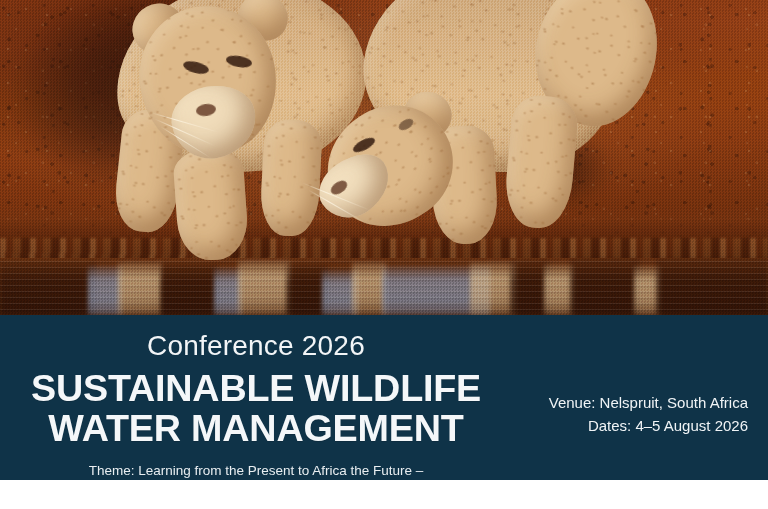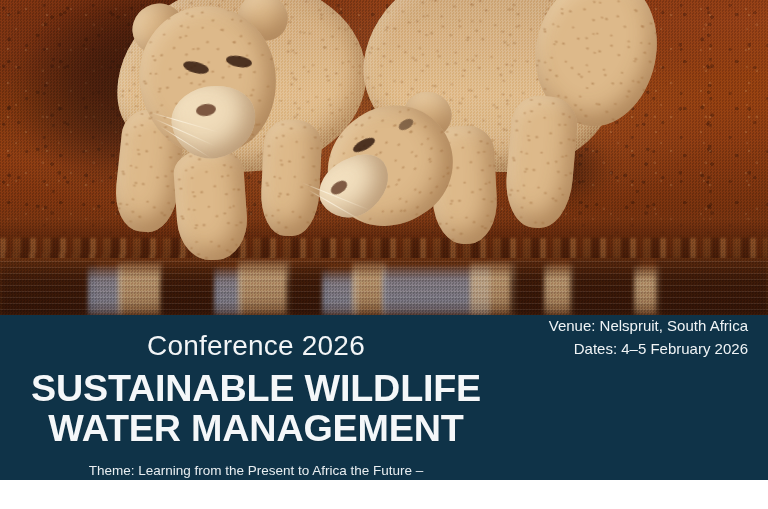--- a/index.html
+++ b/index.html
@@ -461,20 +461,21 @@
     font-family: "Liberation Sans Narrow", "Liberation Sans", sans-serif;
   }
 
   #band-right {
     position: absolute;
     right: 20px;
     top: 0;
     width: 300px;
     height: 194px;
     text-align: right;
+    padding-top: 77px;
     box-sizing: border-box;
   }
   .detail-line {
     margin: 0;
     color: #f0f4f6;
     font-size: 15px;
     font-weight: 400;
     line-height: 1.52;
     font-family: "Liberation Sans Narrow", "Liberation Sans", sans-serif;
   }
@@ -580,17 +581,17 @@
       <p id="kicker">Conference 2026</p>
       <p class="title-line" id="title-line-1">SUSTAINABLE WILDLIFE</p>
       <p class="title-line" id="title-line-2">WATER MANAGEMENT</p>
       <p id="theme">
         <span>Theme: Learning from the Present to Africa the Future –</span><br>
       </p>
     </div>
 
     <div id="band-right">
       <p class="detail-line">Venue: Nelspruit, South Africa</p>
-      <p class="detail-line">Dates: 4–5 February 2026</p>
+      <p class="detail-line">Dates: 4–5 August 2026</p>
     </div>
 
   </div>
 </div>
 
 </body></html>

